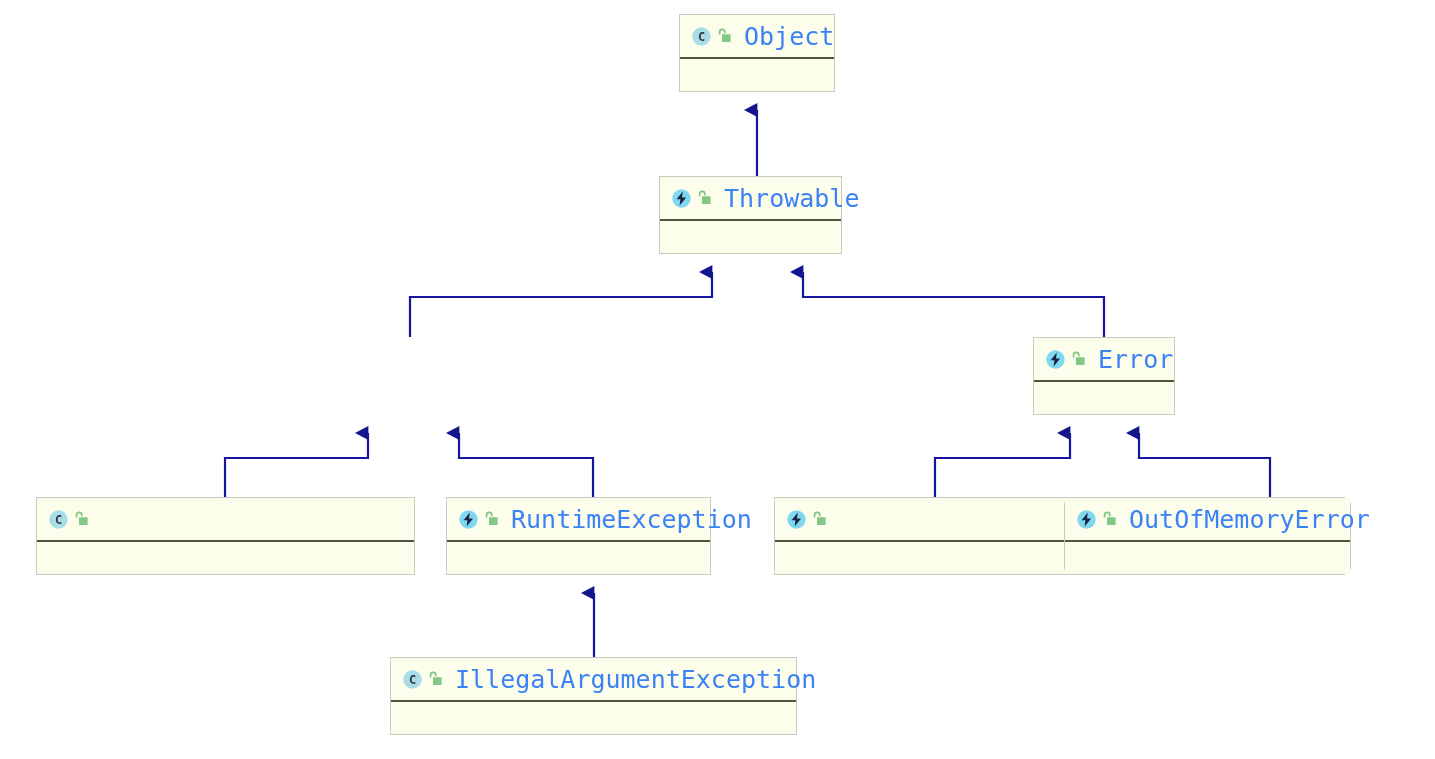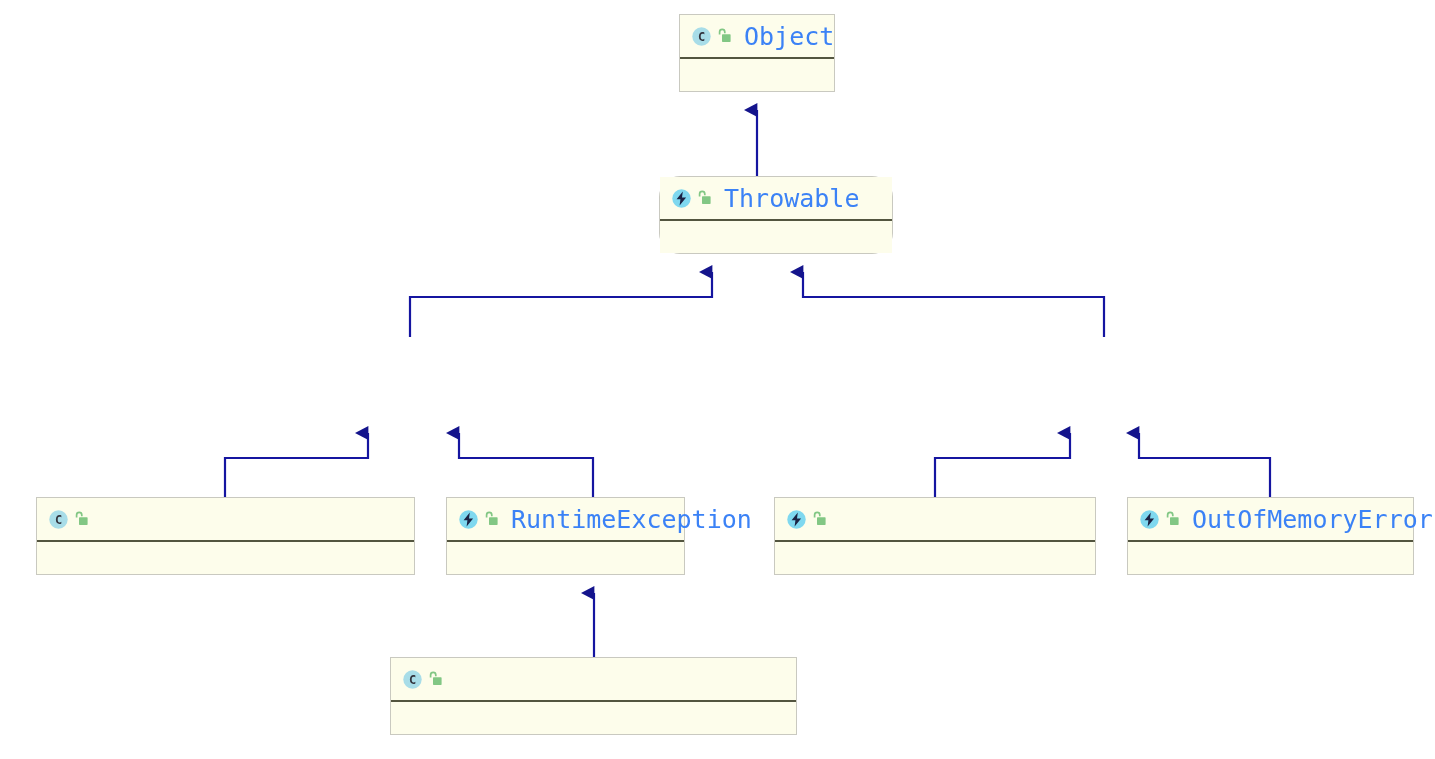--- a/index.html
+++ b/index.html
@@ -111,60 +111,78 @@
         <svg width="15" height="16" viewBox="0 0 15 16">
           <path d="M 2.6 6.6 L 2.6 3.9 A 2.6 2.6 0 0 1 7.8 3.9 L 7.8 5.2" fill="none" stroke="#82c784" stroke-width="1.7"></path>
           <rect x="5.0" y="6.3" width="8.6" height="7.6" rx="0.7" fill="#82c784"></rect>
         </svg>
       </span>
       <span class="class-name">Object</span>
     </div>
     <div class="uml-body"></div>
   </div>
 
-  <div class="uml-class" style="left: 659px; top: 176px; width: 234px; height: 78px; border-radius: 21px;">
+  <div class="uml-class" style="left: 659px; top: 176px; width: 183px; height: 78px;">
     <div class="uml-header">
       <span class="icon-stereo">
         <svg width="21" height="21" viewBox="0 0 21 21">
           <circle cx="10.5" cy="10.5" r="9.2" fill="#7fd8ef"></circle>
           <path d="M 11.8 3.6 L 5.6 11.3 L 9.4 11.3 L 8.6 17.6 L 15.1 9.6 L 11.0 9.6 Z" fill="#1b2344"></path>
         </svg>
       </span>
       <span class="icon-lock">
         <svg width="15" height="16" viewBox="0 0 15 16">
           <path d="M 2.6 6.6 L 2.6 3.9 A 2.6 2.6 0 0 1 7.8 3.9 L 7.8 5.2" fill="none" stroke="#82c784" stroke-width="1.7"></path>
           <rect x="5.0" y="6.3" width="8.6" height="7.6" rx="0.7" fill="#82c784"></rect>
         </svg>
       </span>
       <span class="class-name">Throwable</span>
     </div>
     <div class="uml-body"></div>
   </div>
 
 
+  <div class="uml-class" style="left: 1033px; top: 337px; width: 142px; height: 78px;">
+    <div class="uml-header">
+      <span class="icon-stereo">
+        <svg width="21" height="21" viewBox="0 0 21 21">
+          <circle cx="10.5" cy="10.5" r="9.2" fill="#7fd8ef"></circle>
+          <path d="M 11.8 3.6 L 5.6 11.3 L 9.4 11.3 L 8.6 17.6 L 15.1 9.6 L 11.0 9.6 Z" fill="#1b2344"></path>
+        </svg>
+      </span>
+      <span class="icon-lock">
+        <svg width="15" height="16" viewBox="0 0 15 16">
+          <path d="M 2.6 6.6 L 2.6 3.9 A 2.6 2.6 0 0 1 7.8 3.9 L 7.8 5.2" fill="none" stroke="#82c784" stroke-width="1.7"></path>
+          <rect x="5.0" y="6.3" width="8.6" height="7.6" rx="0.7" fill="#82c784"></rect>
+        </svg>
+      </span>
+      <span class="class-name">Error</span>
+    </div>
+    <div class="uml-body"></div>
+  </div>
 
   <div class="uml-class" style="left: 36px; top: 497px; width: 379px; height: 78px;">
     <div class="uml-header">
       <span class="icon-stereo">
         <svg width="21" height="21" viewBox="0 0 21 21">
           <circle cx="10.5" cy="10.5" r="9.2" fill="#a8dde8"></circle>
           <text x="10.5" y="15" text-anchor="middle" font-family="DejaVu Sans Mono, monospace" font-size="12" font-weight="bold" fill="#33353f">C</text>
         </svg>
       </span>
       <span class="icon-lock">
         <svg width="15" height="16" viewBox="0 0 15 16">
           <path d="M 2.6 6.6 L 2.6 3.9 A 2.6 2.6 0 0 1 7.8 3.9 L 7.8 5.2" fill="none" stroke="#82c784" stroke-width="1.7"></path>
           <rect x="5.0" y="6.3" width="8.6" height="7.6" rx="0.7" fill="#82c784"></rect>
         </svg>
       </span>
     </div>
     <div class="uml-body"></div>
   </div>
 
-  <div class="uml-class" style="left: 446px; top: 497px; width: 239px; height: 78px;">
+  <div class="uml-class" style="left: 446px; top: 497px; width: 265px; height: 78px;">
     <div class="uml-header">
       <span class="icon-stereo">
         <svg width="21" height="21" viewBox="0 0 21 21">
           <circle cx="10.5" cy="10.5" r="9.2" fill="#7fd8ef"></circle>
           <path d="M 11.8 3.6 L 5.6 11.3 L 9.4 11.3 L 8.6 17.6 L 15.1 9.6 L 11.0 9.6 Z" fill="#1b2344"></path>
         </svg>
       </span>
       <span class="icon-lock">
         <svg width="15" height="16" viewBox="0 0 15 16">
           <path d="M 2.6 6.6 L 2.6 3.9 A 2.6 2.6 0 0 1 7.8 3.9 L 7.8 5.2" fill="none" stroke="#82c784" stroke-width="1.7"></path>
@@ -187,21 +205,21 @@
       <span class="icon-lock">
         <svg width="15" height="16" viewBox="0 0 15 16">
           <path d="M 2.6 6.6 L 2.6 3.9 A 2.6 2.6 0 0 1 7.8 3.9 L 7.8 5.2" fill="none" stroke="#82c784" stroke-width="1.7"></path>
           <rect x="5.0" y="6.3" width="8.6" height="7.6" rx="0.7" fill="#82c784"></rect>
         </svg>
       </span>
     </div>
     <div class="uml-body"></div>
   </div>
 
-  <div class="uml-class" style="left: 1127px; top: 497px; width: 287px; height: 78px;">
+  <div class="uml-class" style="left: 1064px; top: 497px; width: 287px; height: 78px; border-radius: 8px;">
     <div class="uml-header">
       <span class="icon-stereo">
         <svg width="21" height="21" viewBox="0 0 21 21">
           <circle cx="10.5" cy="10.5" r="9.2" fill="#7fd8ef"></circle>
           <path d="M 11.8 3.6 L 5.6 11.3 L 9.4 11.3 L 8.6 17.6 L 15.1 9.6 L 11.0 9.6 Z" fill="#1b2344"></path>
         </svg>
       </span>
       <span class="icon-lock">
         <svg width="15" height="16" viewBox="0 0 15 16">
           <path d="M 2.6 6.6 L 2.6 3.9 A 2.6 2.6 0 0 1 7.8 3.9 L 7.8 5.2" fill="none" stroke="#82c784" stroke-width="1.7"></path>
@@ -220,17 +238,18 @@
           <circle cx="10.5" cy="10.5" r="9.2" fill="#a8dde8"></circle>
           <text x="10.5" y="15" text-anchor="middle" font-family="DejaVu Sans Mono, monospace" font-size="12" font-weight="bold" fill="#33353f">C</text>
         </svg>
       </span>
       <span class="icon-lock">
         <svg width="15" height="16" viewBox="0 0 15 16">
           <path d="M 2.6 6.6 L 2.6 3.9 A 2.6 2.6 0 0 1 7.8 3.9 L 7.8 5.2" fill="none" stroke="#82c784" stroke-width="1.7"></path>
           <rect x="5.0" y="6.3" width="8.6" height="7.6" rx="0.7" fill="#82c784"></rect>
         </svg>
       </span>
+      <span class="class-name">IllegalArgumentException</span>
     </div>
     <div class="uml-body"></div>
   </div>
 
 </div>
 
 </body></html>

